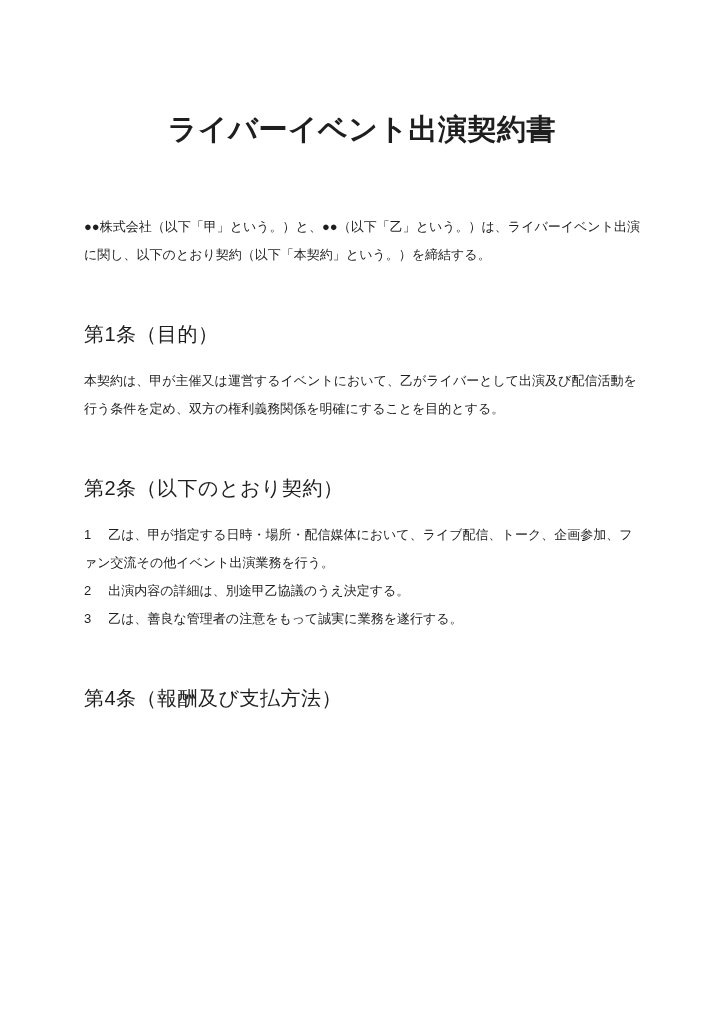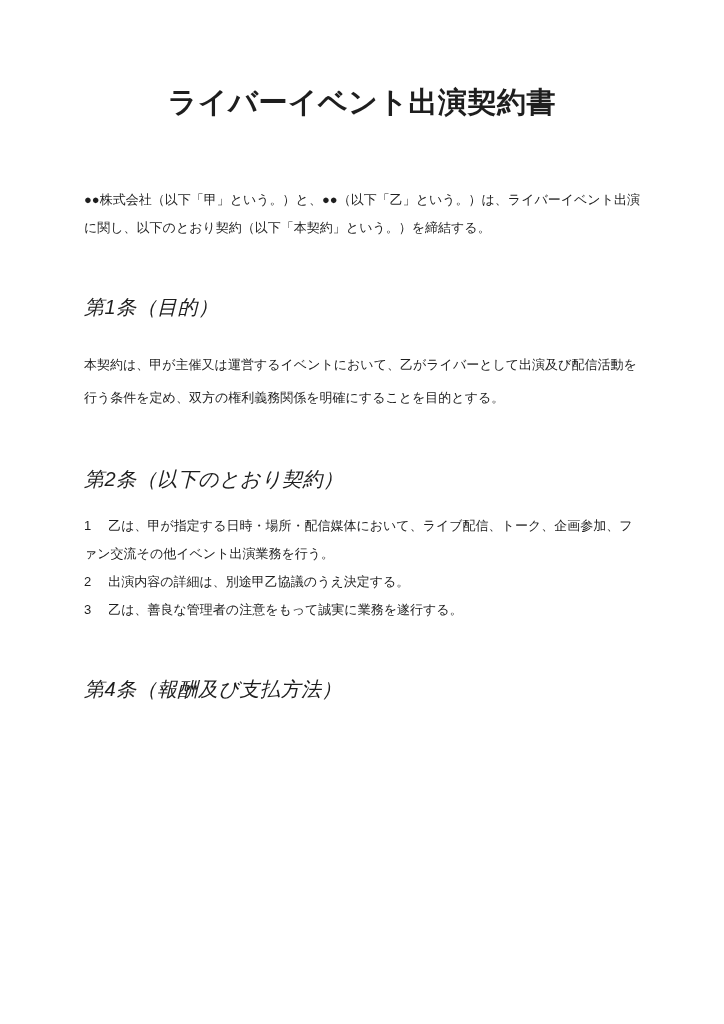--- a/index.html
+++ b/index.html
@@ -1,20 +1,20 @@
 <!DOCTYPE html>
 <html><head>
 <meta charset="utf-8">
 <style>
   html,body{margin:0;padding:0;background:#ffffff;}
   .page{
     position:relative;
     width:724px;height:1024px;
     box-sizing:border-box;
-    padding:83px 84px 0 84px;
+    padding:110px 84px 0 84px;
     background:#ffffff;
     color:#1e1e1e;
     font-family:"Liberation Sans","DejaVu Sans",sans-serif;
     overflow:hidden;
   }
   .doc-title{
     margin:0;
     font-size:29px;
     line-height:38px;
     font-weight:700;
@@ -25,26 +25,25 @@
     margin:65px 0 0 0;
     font-size:13px;
     line-height:28px;
   }
   .sec-heading{
     margin:50px 0 0 0;
     font-size:20px;
     line-height:30px;
     font-weight:400;
     letter-spacing:0.5px;
-    font-style:italic;
   }
   .sec-para{
-    margin:26px 0 0 0;
+    margin:18px 0 0 0;
     font-size:13px;
-    line-height:33px;
+    line-height:28px;
   }
   .sec-items{
     margin:18px 0 0 0;
   }
   .sec-item{
     margin:0;
     font-size:13px;
     line-height:28px;
   }
   .item-num{

